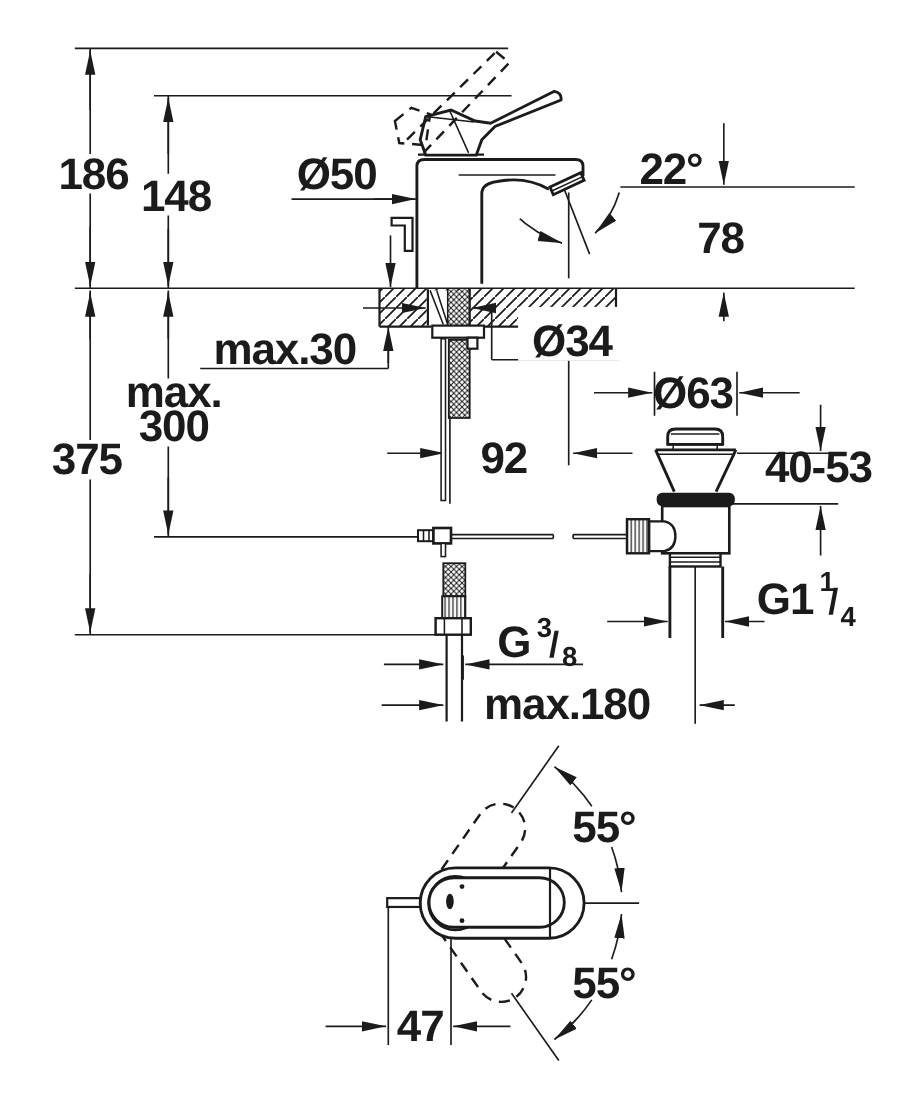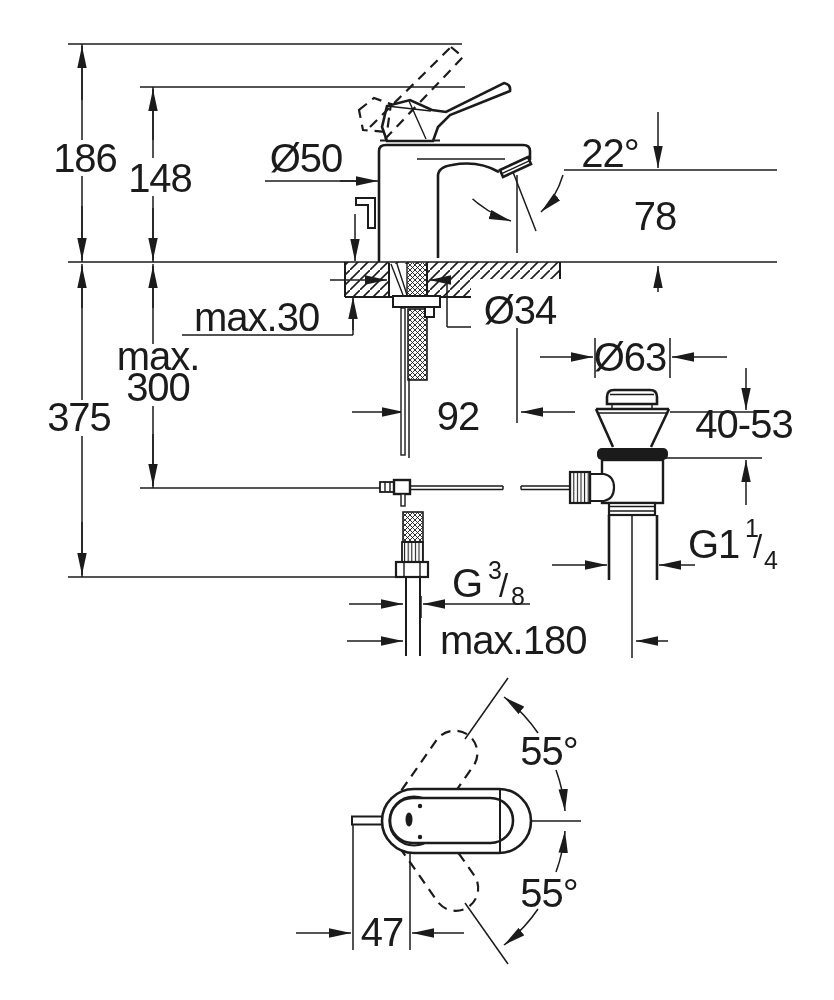--- a/index.html
+++ b/index.html
@@ -1,16 +1,16 @@
 <!DOCTYPE html>
 <html><head>
 <meta charset="utf-8">
 <style>
   html,body{margin:0;padding:0;background:#ffffff;}
-  #stage{width:834px;height:1000px;background:#ffffff;position:relative;overflow:hidden;}
+  #stage{width:834px;height:1000px;background:#ffffff;position:relative;overflow:hidden;font-weight:bold;}
   svg{display:block;}
   .dim-text{font-family:"Liberation Sans","DejaVu Sans",sans-serif;font-size:40px;fill:#1b1b1b;letter-spacing:-1px;}
   .dim-sup{font-family:"Liberation Sans","DejaVu Sans",sans-serif;font-size:25px;fill:#1b1b1b;}
   .dim-slash{font-family:"Liberation Sans","DejaVu Sans",sans-serif;font-size:33px;fill:#1b1b1b;}
   .thin{stroke:#1b1b1b;stroke-width:1.5;fill:none;}
   .thick{stroke:#1b1b1b;stroke-width:2.6;fill:none;}
   .thickw{stroke:#1b1b1b;stroke-width:2.6;fill:#ffffff;}
   .med{stroke:#1b1b1b;stroke-width:2;fill:none;}
   .medw{stroke:#1b1b1b;stroke-width:2;fill:#ffffff;}
   .fine{stroke:#1b1b1b;stroke-width:1.4;fill:none;}

